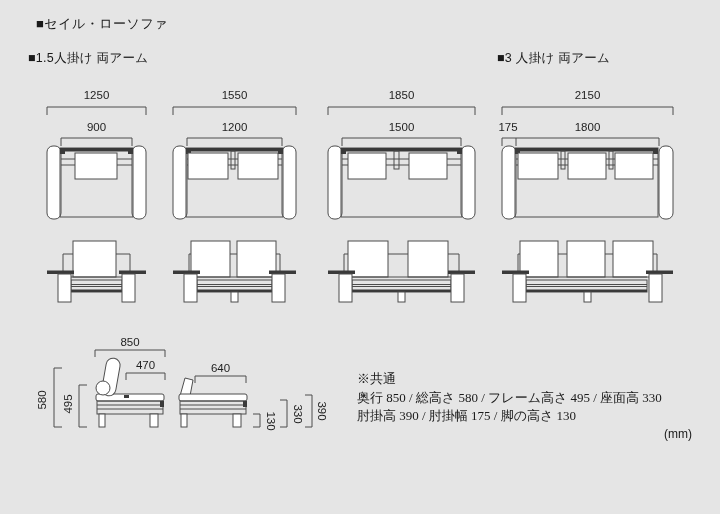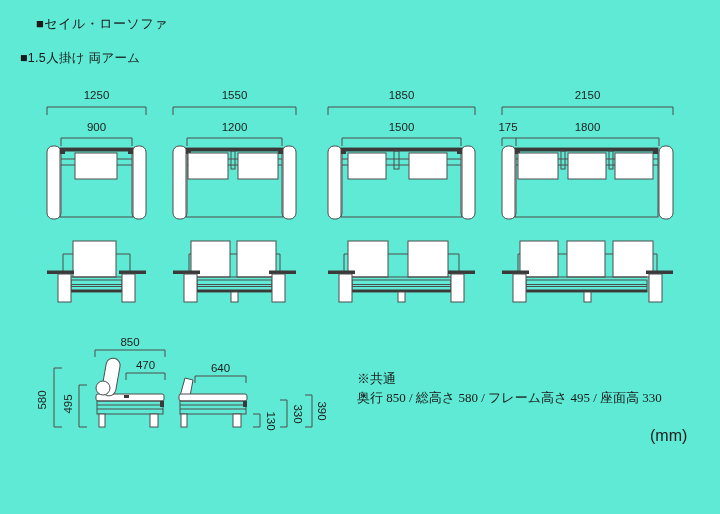--- a/index.html
+++ b/index.html
@@ -1,39 +1,40 @@
 <!DOCTYPE html>
 <html><head>
 <meta charset="utf-8">
 <style>
   html,body{margin:0;padding:0;background:#fff;}
   #stage{
-    position:relative;width:720px;height:514px;background:#5eead4;overflow:hidden;
+    position:relative;width:720px;height:514px;background:#e5e5e5;overflow:hidden;
     font-family:"Liberation Sans","DejaVu Sans",sans-serif;color:#1a1a1a;
   }
   .abs{position:absolute;white-space:nowrap;}
   .title{left:36px;top:15px;font-size:13px;letter-spacing:.5px;}
   .variant-header{top:50px;font-size:12.5px;letter-spacing:.3px;}
   .notes{left:357px;top:370px;font-size:13px;line-height:18.5px;font-family:Liberation Serif, serif;}
   .notes div{white-space:nowrap;}
-  .unit{left:650px;top:427px;width:42px;font-size:16px;}
+  .unit{left:650px;top:427px;width:42px;text-align:right;font-size:12px;}
   svg{position:absolute;left:0;top:0;}
   svg text{font-family:"Liberation Sans","DejaVu Sans",sans-serif;font-size:11.5px;fill:#1e1e1e;}
   .ln{stroke:#4d4d4d;stroke-width:1;fill:none;}
   .wh{stroke:#4d4d4d;stroke-width:1;fill:#ffffff;}
   .dk{fill:#3a3a3a;stroke:none;}
 </style>
 </head>
 <body>
 
 <div id="stage">
 
   <div class="abs title">■セイル・ローソファ</div>
 
-  <div class="abs variant-header" style="left:20px">■1.5人掛け 両アーム</div>
+  <div class="abs variant-header" style="left:28px">■1.5人掛け 両アーム</div>
+  <div class="abs variant-header" style="left:497px">■3 人掛け 両アーム</div>
 
   <svg width="720" height="514" viewBox="0 0 720 514">
 
     <g>
       <text x="96.5" y="99" text-anchor="middle">1250</text>
       <path class="ln" d="M47 115 L47 107 L146 107 L146 115"></path>
       <text x="96.5" y="131" text-anchor="middle">900</text>
       <path class="ln" d="M61 146 L61 138 L132 138 L132 146"></path>
     </g>
     <g>
@@ -207,17 +208,18 @@
       <path class="ln" d="M280 400 L287 400 L287 427 L280 427"></path>
       <text transform="translate(294,414) rotate(90)" text-anchor="middle">330</text>
       <path class="ln" d="M305 395 L312 395 L312 427 L305 427"></path>
       <text transform="translate(318,411) rotate(90)" text-anchor="middle">390</text>
     </g>
   </svg>
 
   <div class="abs notes">
     <div>※共通</div>
     <div>奥行 850 / 総高さ 580 / フレーム高さ 495 / 座面高 330</div>
+    <div>肘掛高 390 / 肘掛幅 175 / 脚の高さ 130</div>
   </div>
 
   <div class="abs unit">(mm)</div>
 
 </div>
 
 </body></html>

